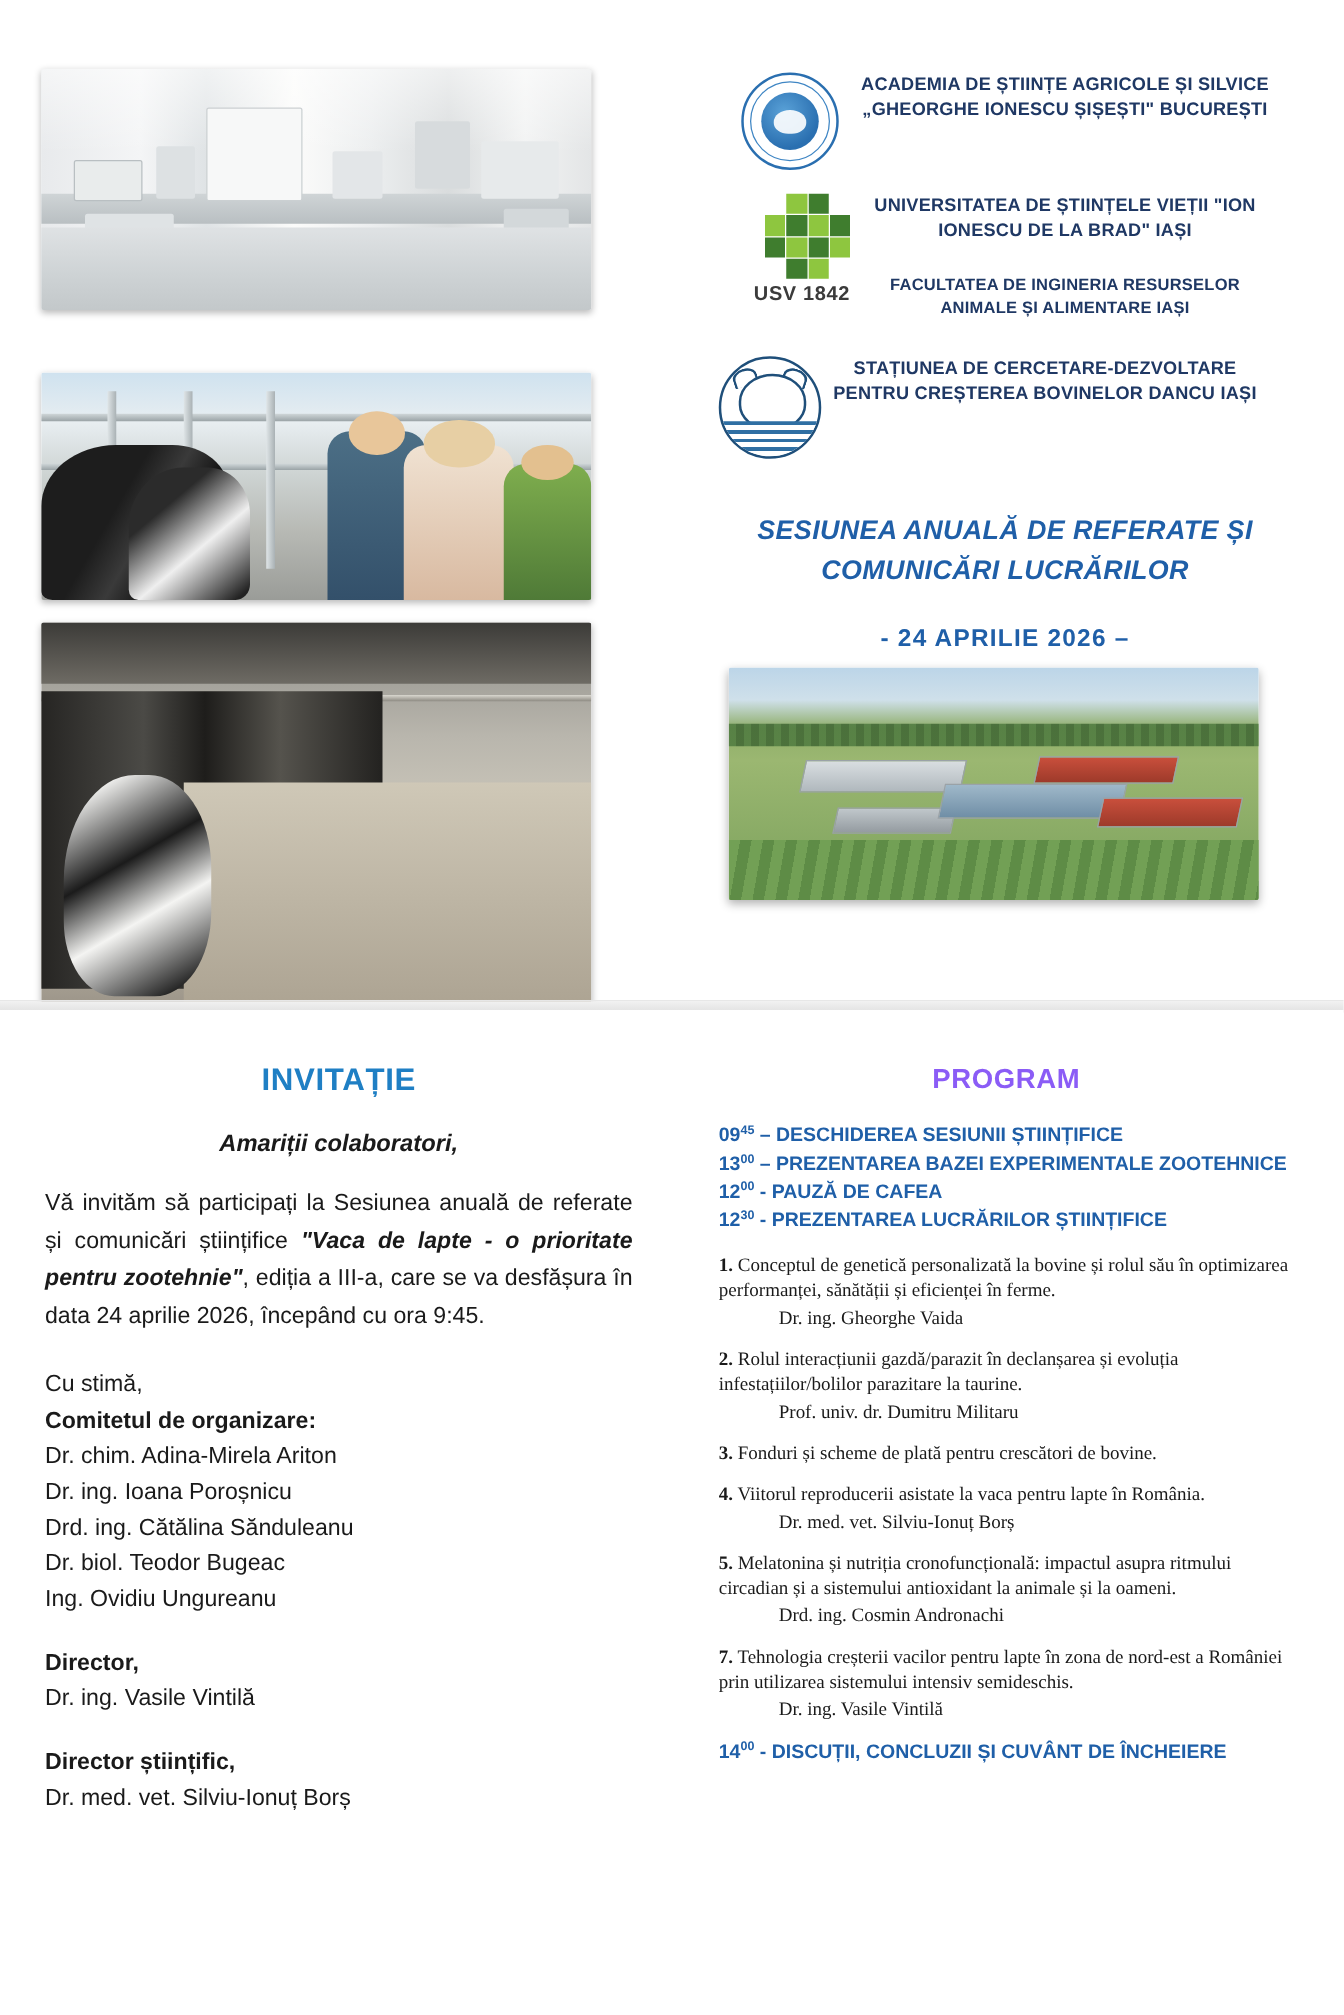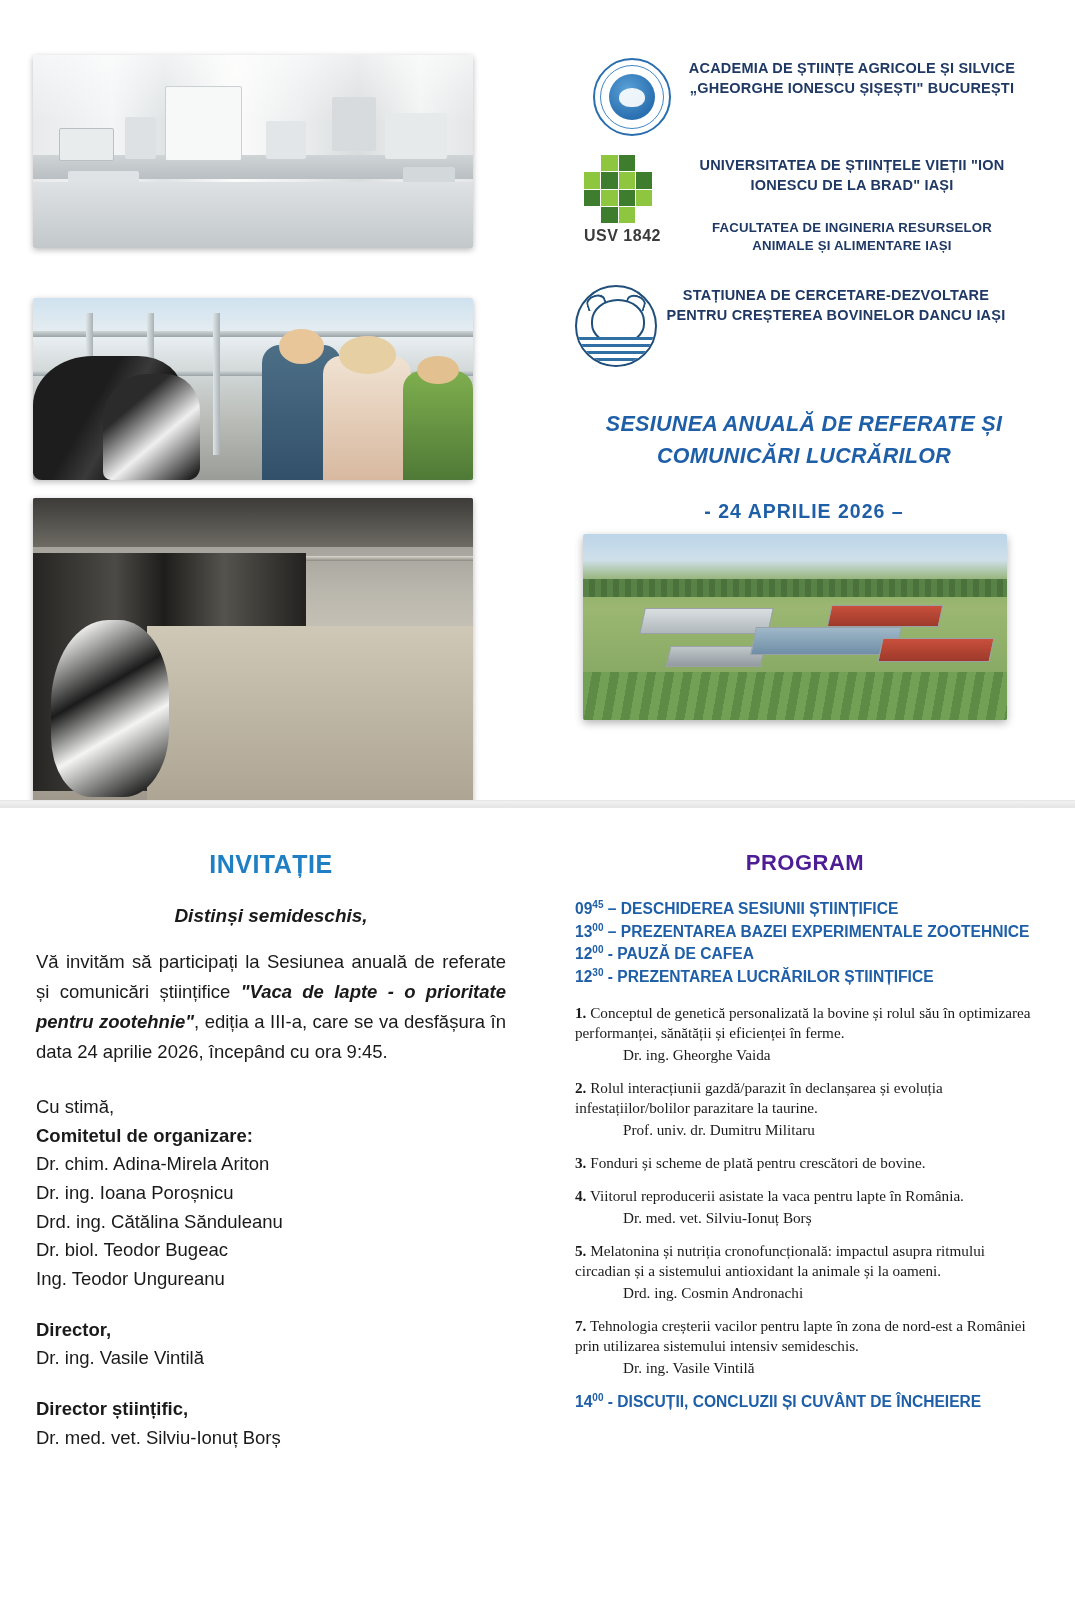--- a/index.html
+++ b/index.html
@@ -221,21 +221,21 @@
   .seal .inner::after {
     content:"";
     position:absolute; left:22%; top:30%; width:56%; height:42%;
     border-radius: 50% 50% 45% 45%;
     background:#ffffff;
     opacity:.9;
   }
 
   
   .usv {
-    width: 82px; display:flex; flex-direction:column; align-items:flex-start;
+    width: 82px; display:flex; flex-direction:column; align-items:flex-end;
   }
   .usv-mark {
     width: 68px; height: 68px;
     display:grid;
     grid-template-columns: repeat(4, 1fr);
     grid-template-rows: repeat(4, 1fr);
     gap: 1px;
     transform: rotate(0deg);
   }
   .usv-mark span { display:block; }
@@ -356,21 +356,21 @@
   .invite-line { font-size: 18.5px; line-height: 1.55; }
   .invite-line.bold { font-weight:bold; }
   .block-gap { height: 22px; }
 
   .program-col {
     position:absolute;
     left: 575px; top: 42px; width: 460px;
   }
   .program-head {
     text-align:center;
-    color:#4c1d95;
+    color:#8b5cf6;
     font-weight:bold;
     font-size: 22px;
     letter-spacing:.5px;
     margin-bottom: 22px;
   }
   .prog-line {
     color:#1f5fa8;
     font-weight:bold;
     font-size: 15.6px;
     line-height: 1.44;
@@ -508,32 +508,32 @@
     </div>
   </div>
 </div>
 
 <div class="section-divider"></div>
 
 <div class="bottom-section">
 
   <div class="invite-col">
     <div class="invite-head">INVITAȚIE</div>
-    <div class="invite-salute">Distinși semideschis,</div>
+    <div class="invite-salute">Amariții colaboratori,</div>
     <div class="invite-body"><span>Vă invităm să participați la Sesiunea anuală de referate și comunicări științifice </span><b>"Vaca de lapte - o prioritate pentru zootehnie"</b><span>, ediția a III-a, care se va desfășura în data 24 aprilie 2026, începând cu ora 9:45.</span></div>
 
     <div class="invite-spacer"></div>
 
     <div class="invite-line">Cu stimă,</div>
     <div class="invite-line bold">Comitetul de organizare:</div>
     <div class="invite-line">Dr. chim. Adina-Mirela Ariton</div>
     <div class="invite-line">Dr. ing. Ioana Poroșnicu</div>
     <div class="invite-line">Drd. ing. Cătălina Sănduleanu</div>
     <div class="invite-line">Dr. biol. Teodor Bugeac</div>
-    <div class="invite-line">Ing. Teodor Ungureanu</div>
+    <div class="invite-line">Ing. Ovidiu Ungureanu</div>
 
     <div class="block-gap"></div>
 
     <div class="invite-line bold">Director,</div>
     <div class="invite-line">Dr. ing. Vasile Vintilă</div>
 
     <div class="block-gap"></div>
 
     <div class="invite-line bold">Director științific,</div>
     <div class="invite-line">Dr. med. vet. Silviu-Ionuț Borș</div>

